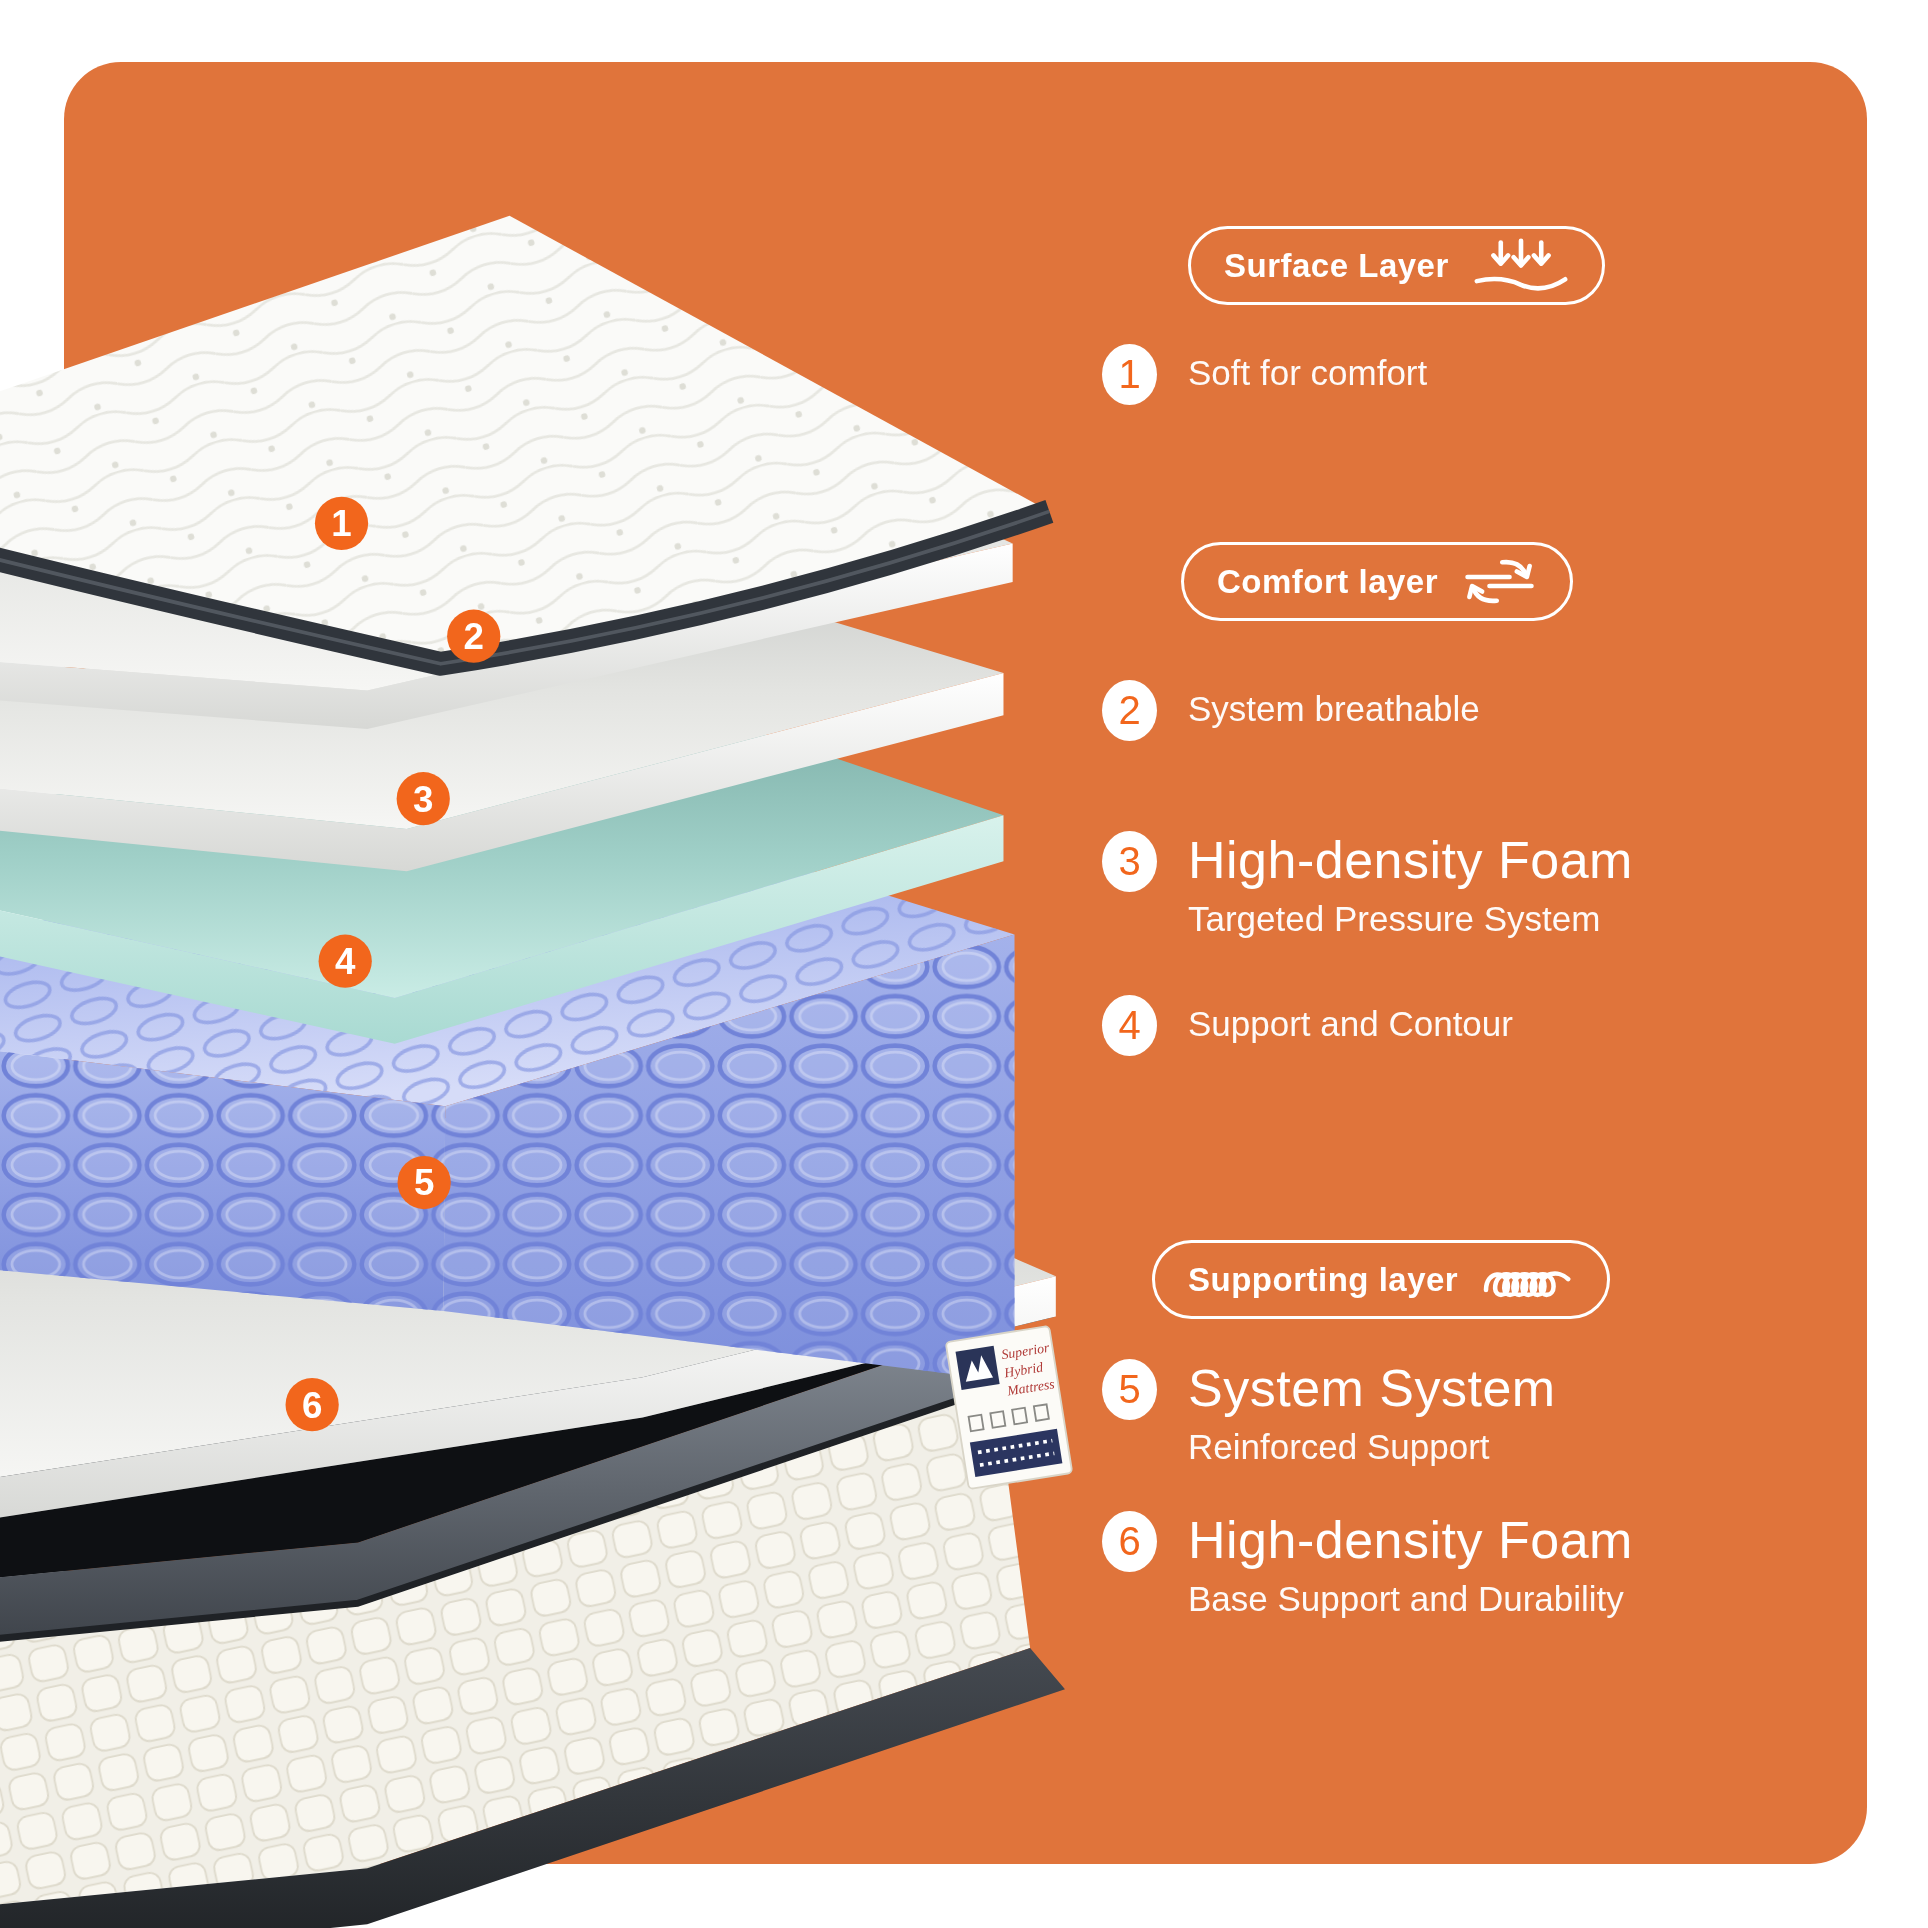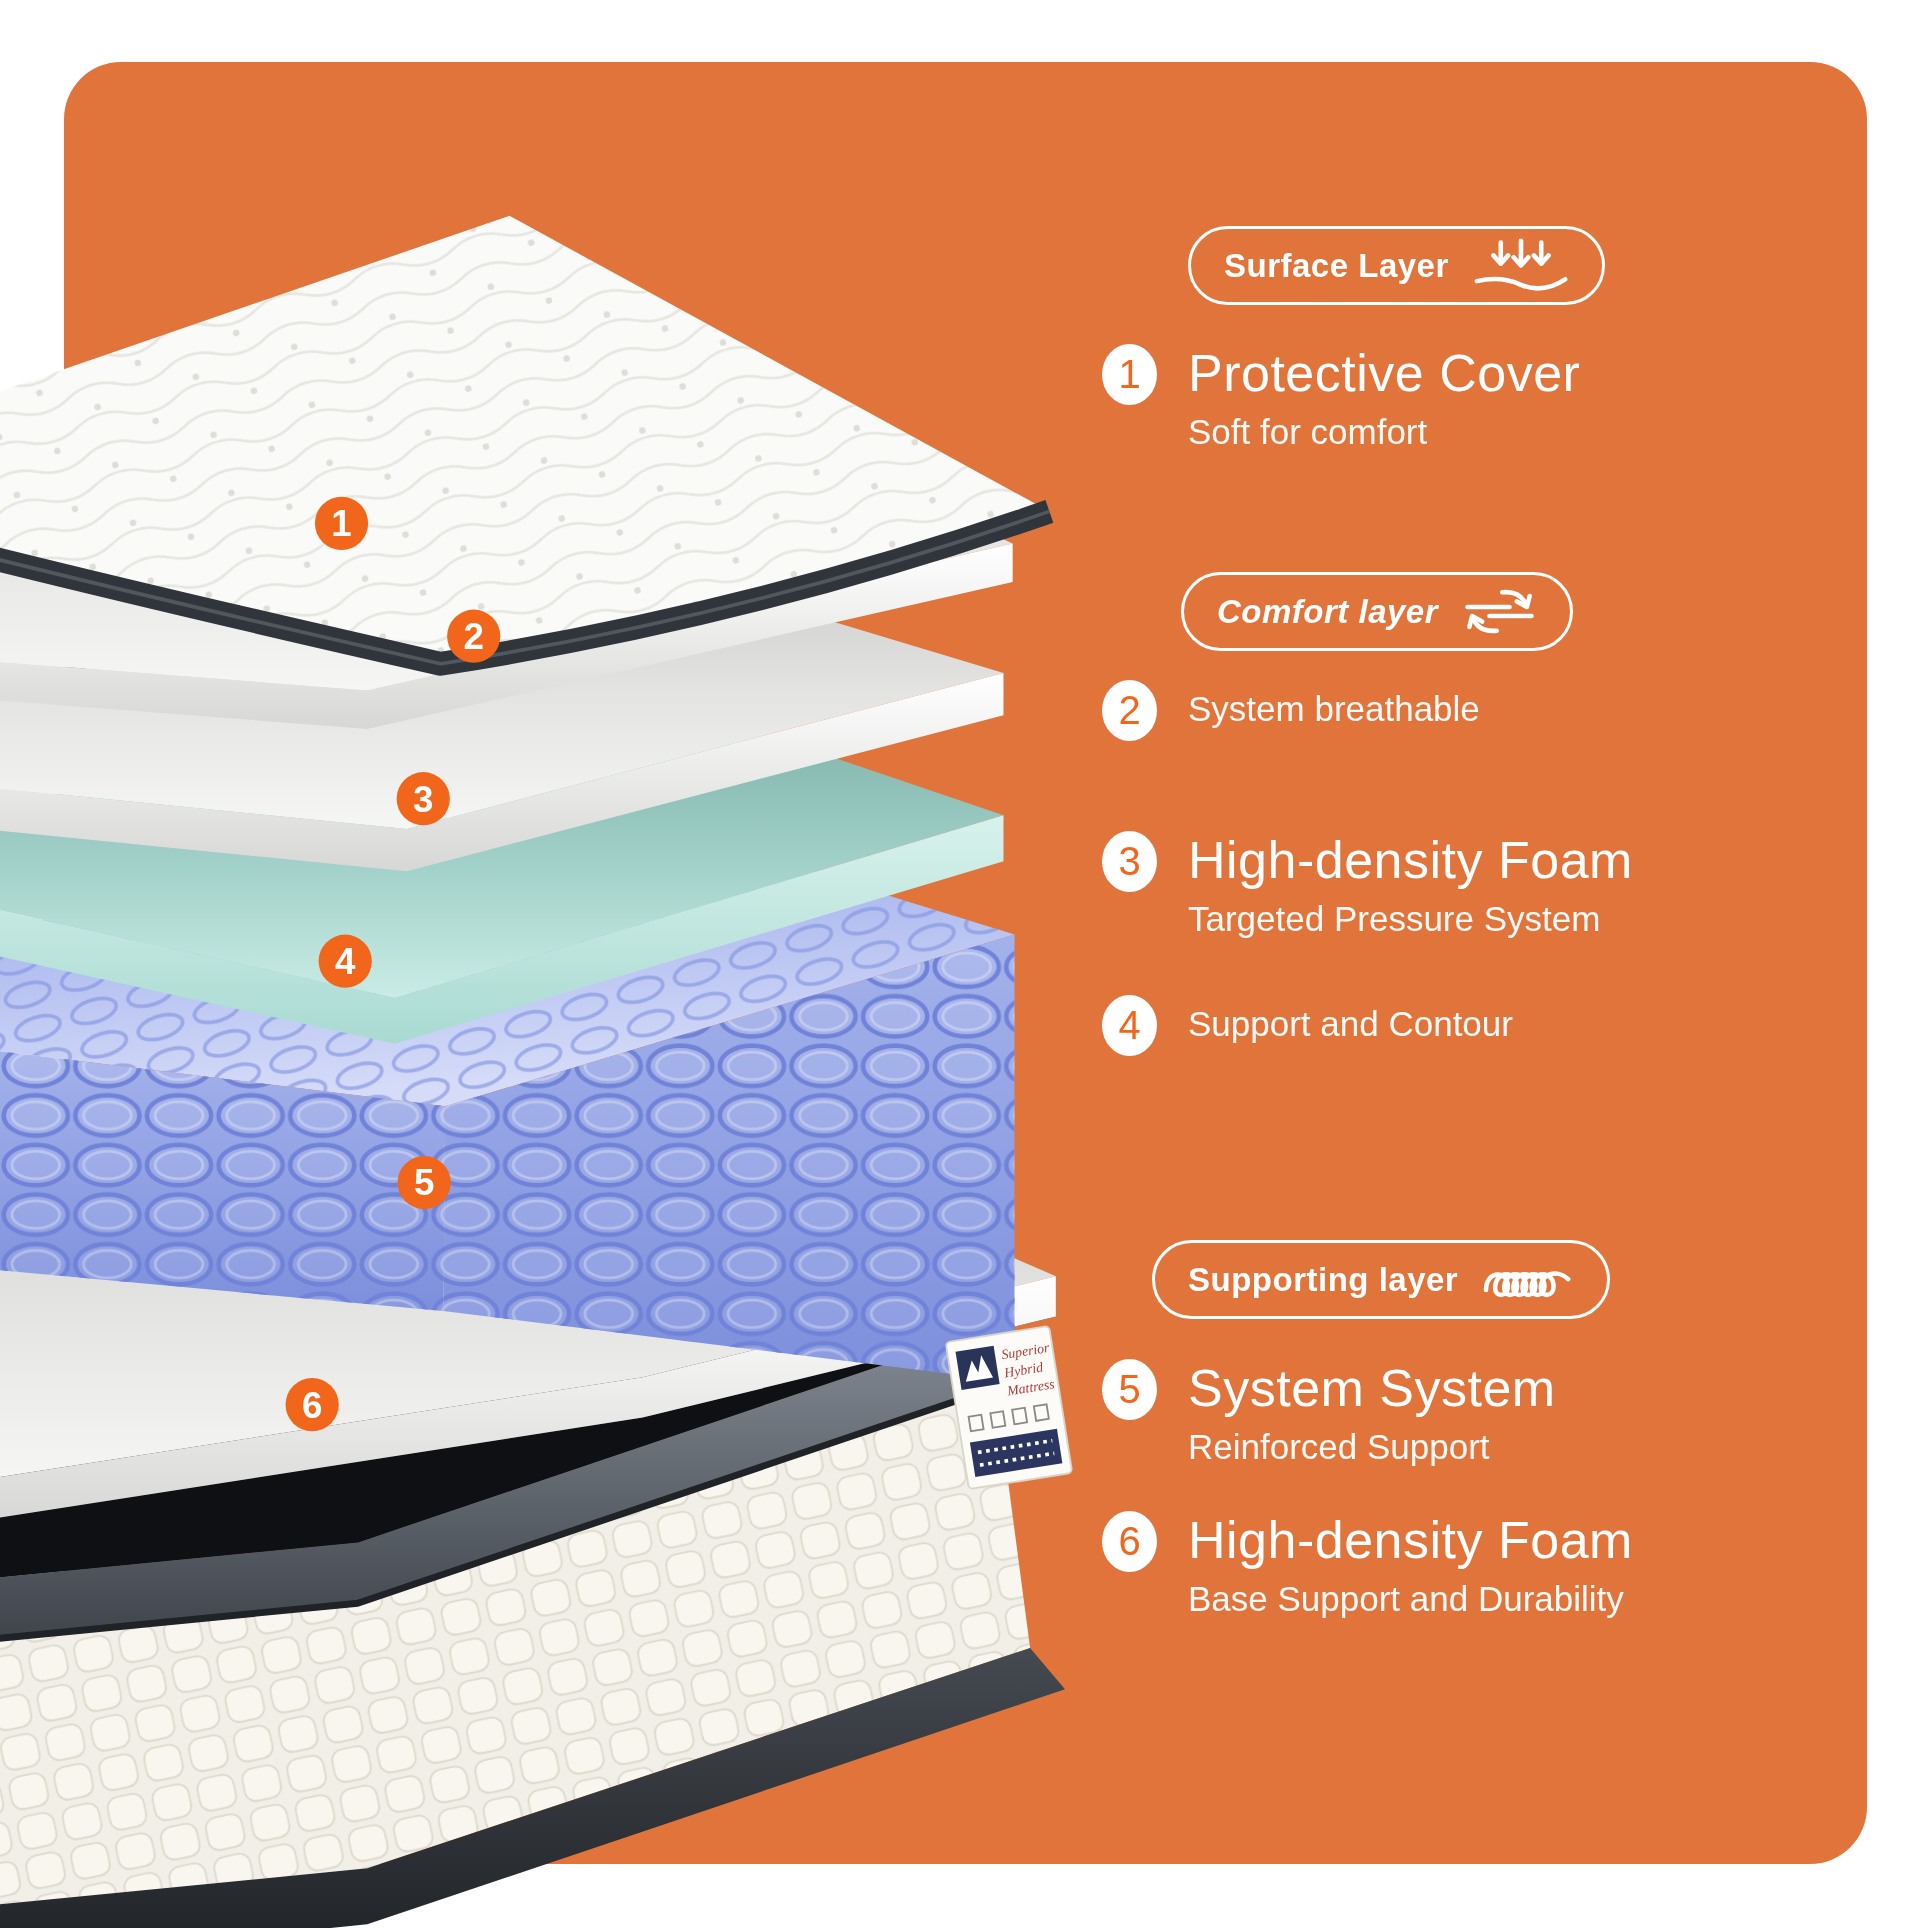--- a/index.html
+++ b/index.html
@@ -14,21 +14,21 @@
   svg.diagram{position:absolute;left:0;top:0;width:1928px;height:1928px;}
 
   
   .pill{
     position:absolute;display:inline-flex;align-items:center;gap:24px;
     height:73px;padding:0 33px;border:3.7px solid #ffffff;border-radius:42px;
     color:#ffffff;font-size:33px;font-weight:700;letter-spacing:0.5px;white-space:nowrap;
   }
   .pill svg{display:block;}
   .pill-surface{left:1188px;top:226px;}
-  .pill-comfort{left:1181px;top:572px;font-style:italic;}
+  .pill-comfort{left:1181px;top:542px;}
   .pill-support{left:1152px;top:1240px;}
 
   .item{position:absolute;left:1102px;display:flex;align-items:flex-start;gap:31px;color:#ffffff;}
   .item .num{
     flex:0 0 auto;width:55px;height:61px;border-radius:50%;
     background:#ffffff;color:#F2661C;font-size:40px;font-weight:400;
     display:flex;align-items:center;justify-content:center;
   }
   .item .txt{display:flex;flex-direction:column;}
   .item .title{font-size:52px;line-height:59px;font-weight:400;letter-spacing:0.5px;white-space:nowrap;}
@@ -210,21 +210,20 @@
         <line x1="74" y1="6" x2="74" y2="28"></line>
           <polyline points="66,20 74,29 82,20"></polyline>
         <path d="M4,48 Q30,42 52,52 Q76,62 100,46"></path>
       </g>
     </svg>
   </div>
 
   <div class="item item-1">
     <div class="num">1</div>
     <div class="txt">
-      <div class="title">Protective Cover</div>
       <div class="sub">Soft for comfort</div>
     </div>
   </div>
 
   <div class="pill pill-comfort">
     <span>Comfort layer</span>
     <svg width="75" height="53" viewBox="0 0 82 58">
       <g stroke="#FFFFFF" stroke-width="5" fill="none" stroke-linecap="round" stroke-linejoin="round">
         <path d="M6,24 L52,24"></path>
         <path d="M44,8 Q64,6 70,22"></path>

